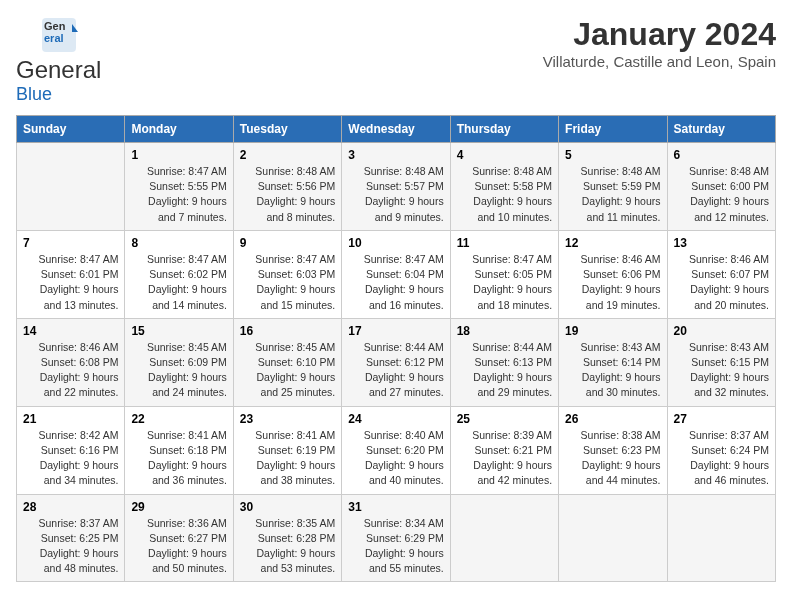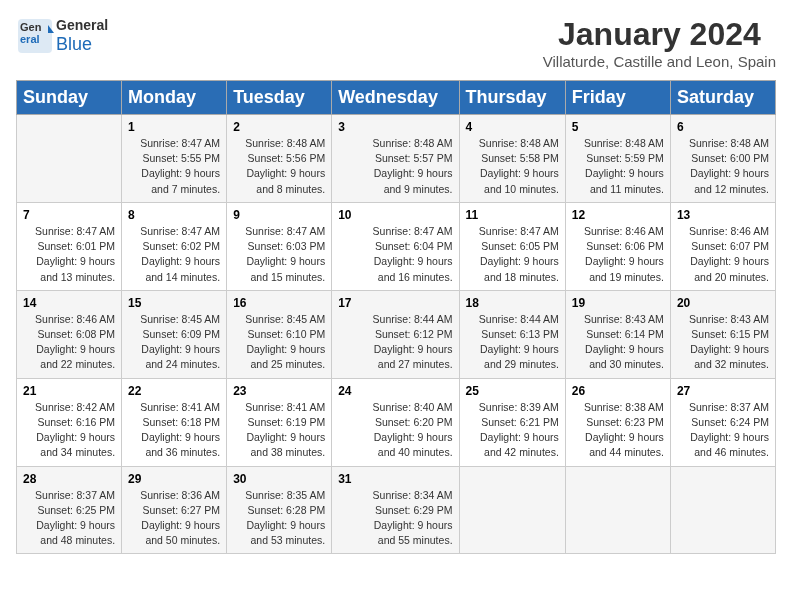--- a/index.html
+++ b/index.html
@@ -15,42 +15,42 @@
       justify-content: space-between;
       align-items: flex-start;
       margin-bottom: 10px;
     }
     .logo {
       display: flex;
       flex-direction: column;
       align-items: flex-start;
     }
     .title-block {
-      text-align: center;
+      text-align: right;
     }
     .main-title {
       font-size: 32px;
       font-weight: bold;
       color: #333;
     }
     .sub-title {
       font-size: 15px;
       color: #555;
     }
     table {
       width: 100%;
       border-collapse: collapse;
       font-size: 11px;
     }
     thead tr th {
       background-color: #2a6db5;
       color: #fff;
       text-align: left;
       padding: 6px 6px;
-      font-size: 18px;
+      font-size: 12px;
       font-weight: bold;
       border: 1px solid #aaa;
     }
     tbody tr td {
       border: 1px solid #ccc;
       padding: 5px 6px;
       vertical-align: top;
       min-height: 70px;
     }
     tbody tr:nth-child(odd) td {
@@ -70,31 +70,31 @@
       line-height: 1.45;
       font-size: 10.5px;
       text-align: right;
     }
   </style>
 </head>
 <body>
 
 <div class="header">
   <div class="logo">
-    <div style="display:flex;align-items:center;gap:2px;">
+    <div style="display:flex;align-items:center;gap:2px;flex-direction:column;">
       <div style="position:relative;width:38px;height:38px;">
         <svg width="38" height="38" viewBox="0 0 38 38">
           <rect x="2" y="2" width="34" height="34" rx="4" fill="#1e6bb8" opacity="0.15"></rect>
           <text x="4" y="14" font-size="11" font-weight="bold" fill="#333" font-family="Arial">Gen</text>
           <text x="4" y="26" font-size="11" font-weight="bold" fill="#1e6bb8" font-family="Arial">eral</text>
           <polygon points="32,8 38,16 32,16" fill="#1e6bb8"></polygon>
         </svg>
       </div>
       <div>
-        <span style="font-size:14px;font-weight:bold;color:#333;">General</span><br>
+        <span style="font-size:24px;font-weight:normal;color:#333;">General</span><br>
         <span style="font-size:18px;font-weight:normal;color:#1e6bb8;">Blue</span>
       </div>
     </div>
   </div>
   <div class="title-block">
     <div class="main-title">January 2024</div>
     <div class="sub-title">Villaturde, Castille and Leon, Spain</div>
   </div>
 </div>
 

